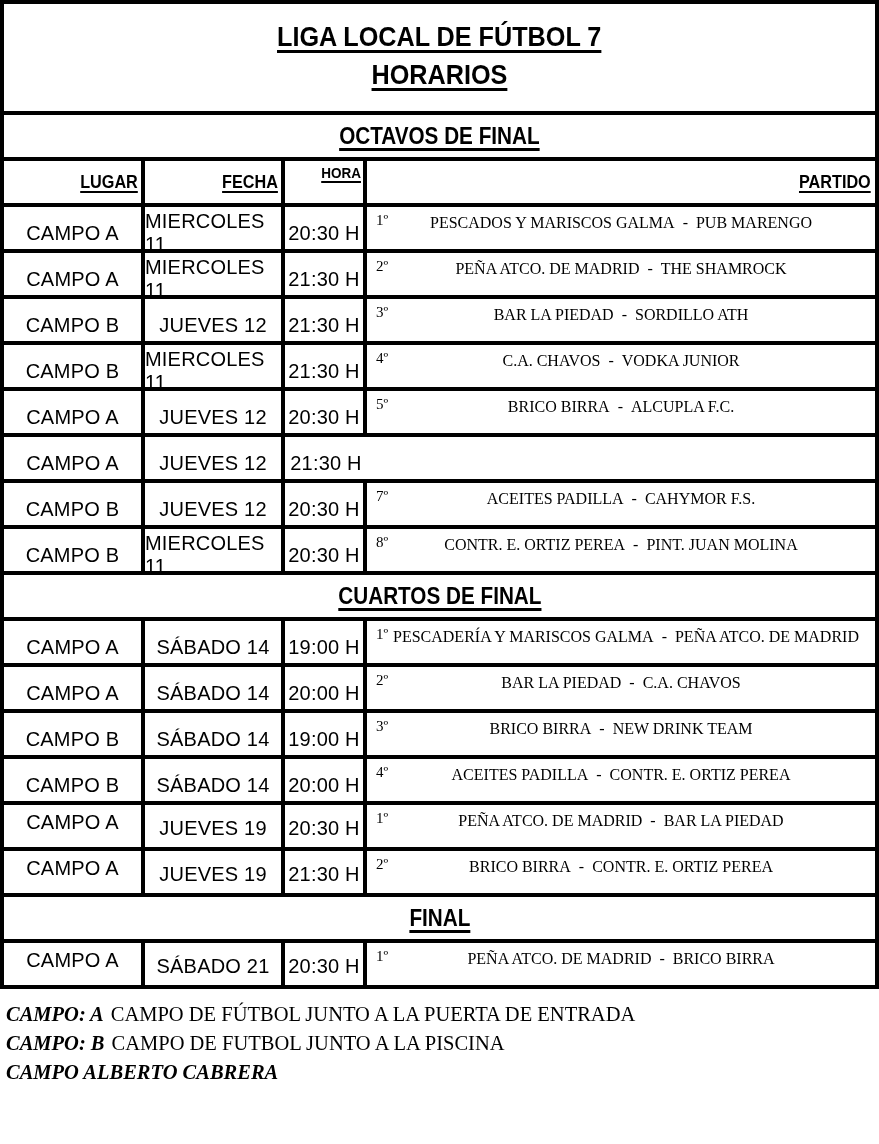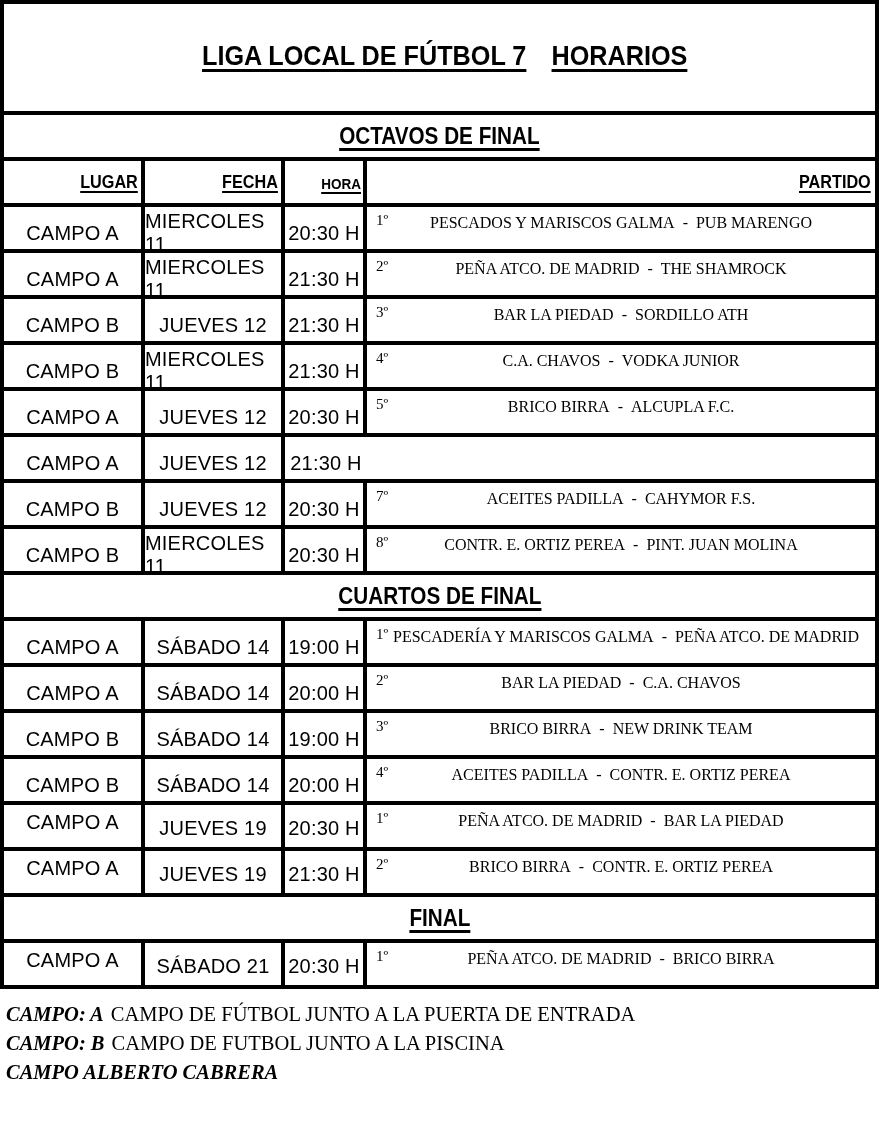--- a/index.html
+++ b/index.html
@@ -8,21 +8,21 @@
     font-family:"Liberation Sans", sans-serif;
     color:#000;
     -webkit-font-smoothing:antialiased;
   }
   .sheet { width:879px; height:1144px; position:relative; background:#fff; }
 
   
   .title-block {
     border:4px solid #000;
     height:107px;
-    display:flex; align-items:center; justify-content:center;
+    display:flex; flex-direction:column; align-items:center; justify-content:center;
   }
   .t-line { line-height:34px; text-align:center; }
   .cond {
     display:inline-block;
     transform:scaleX(0.9);
     transform-origin:center;
     font-weight:bold;
     text-decoration:underline;
     text-decoration-thickness:2.5px;
     text-underline-offset:4px;
@@ -43,21 +43,21 @@
     display:grid;
     grid-template-columns:141px 140px 82px 1fr;
     border-bottom:4px solid #000;
     height:42px;
   }
   .cell { border-right:4px solid #000; overflow:hidden; }
   .cell:last-child { border-right:none; }
 
   .head .cell { display:flex; align-items:center; justify-content:flex-end; }
   .head .cond { font-size:18px; text-decoration-thickness:2px; text-underline-offset:3px; }
-  .head .hora-head { align-items:flex-start; padding-top:14px; }
+  .head .hora-head { align-items:flex-start; padding-top:3px; }
   .head .hora-head .cond { font-size:15px; }
 
   .txt-cell {
     display:flex; align-items:center; justify-content:center;
     font-size:20px; letter-spacing:0.2px;
     padding-top:10px;
   }
   .row.late .lugar { padding-top:0; align-items:flex-start; padding-top:6px; }
   .row.late .fecha, .row.late .hora { padding-top:0; align-items:flex-end; padding-bottom:7px; }
 

